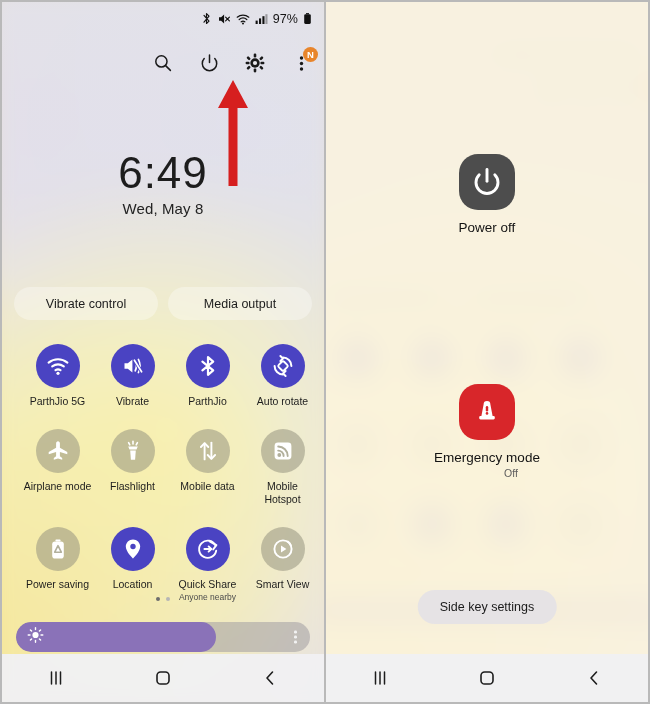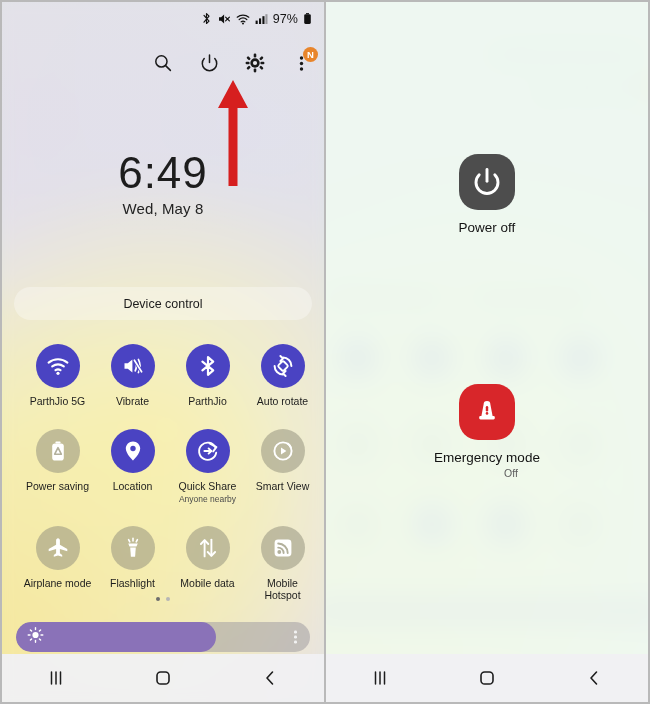--- a/index.html
+++ b/index.html
@@ -1,18 +1,18 @@
 <!DOCTYPE html>
 <html><head>
 <meta charset="utf-8">
 <style>
   * { margin:0; padding:0; box-sizing:border-box; }
   html,body { width:650px; height:704px; background:#ffffff; font-family:"Liberation Sans", sans-serif; }
 
-  .stage { position:relative; width:650px; height:704px; display:flex; background:#86efac; }
+  .stage { position:relative; width:650px; height:704px; display:flex; background:#eab308; }
 
   .phone { position:relative; width:325px; height:704px; overflow:hidden; border:2px solid #b9b9b9; }
   .phone.left  { border-right:1px solid #b9b9b9; }
   .phone.right { border-left:1px solid #b9b9b9; }
 
   
   .wall { position:absolute; inset:0; overflow:hidden; }
   .wall .l1 { position:absolute; inset:-40px;
     background:
       radial-gradient(circle at 8% 88%, rgba(246,232,150,0.95) 0%, rgba(246,235,160,0.7) 22%, rgba(246,238,180,0) 48%),
@@ -183,21 +183,22 @@
         <path d="M18 2 L33 30 L22.5 30 L22.5 108 L13.5 108 L13.5 30 L3 30 Z" fill="#d61f1f"></path>
       </svg>
     </div>
 
     <div class="clock">
       <div class="time">6:49</div>
       <div class="date">Wed, May 8</div>
     </div>
 
     <div class="pillrow">
-      <div class="pill">Device control</div>
+      <div class="pill">Vibrate control</div>
+      <div class="pill">Media output</div>
     </div>
 
     <div class="grid">
 
       <div class="trow">
         <div class="tcell">
           <div class="tcircle on">
             <svg width="24" height="24" viewBox="0 0 24 24">
               <path d="M2.6 8.6 A15 15 0 0 1 21.4 8.6" fill="none" stroke="#fff" stroke-width="2.1" stroke-linecap="round"></path>
               <path d="M6.2 12.4 A10 10 0 0 1 17.8 12.4" fill="none" stroke="#fff" stroke-width="2.1" stroke-linecap="round"></path>
@@ -238,64 +239,20 @@
             </svg>
           </div>
           <div class="tlabel">Auto rotate</div>
         </div>
       </div>
 
       <div class="trow" style="margin-top:16px;">
         <div class="tcell">
           <div class="tcircle off">
             <svg width="24" height="24" viewBox="0 0 24 24">
-              <rect x="9.4" y="2.4" width="5.2" height="2" rx="0.8" fill="#fff"></rect>
-              <rect x="6.2" y="4.4" width="11.6" height="17.2" rx="2.8" fill="#fff"></rect>
-              <path d="M12 8.6 L15.3 15.2 H8.7 Z" fill="none" stroke="#b2b09c" stroke-width="1.6" stroke-linejoin="round"></path>
-            </svg>
-          </div>
-          <div class="tlabel">Power saving</div>
-        </div>
-        <div class="tcell">
-          <div class="tcircle on">
-            <svg width="24" height="24" viewBox="0 0 24 24">
-              <path d="M12 2.4 c-4 0 -7.2 3.2 -7.2 7.2 c0 5.3 7.2 12 7.2 12 s7.2 -6.7 7.2 -12 c0 -4 -3.2 -7.2 -7.2 -7.2 z" fill="#fff"></path>
-              <circle cx="12" cy="9.5" r="2.7" fill="#4a43c2"></circle>
-            </svg>
-          </div>
-          <div class="tlabel">Location</div>
-        </div>
-        <div class="tcell">
-          <div class="tcircle on">
-            <svg width="24" height="24" viewBox="0 0 24 24">
-              <path d="M19.4 8.4 A8.6 8.6 0 1 0 20.2 13.6" fill="none" stroke="#fff" stroke-width="1.9" stroke-linecap="round"></path>
-              <path d="M14 4.6 L20.4 8.2 L17.2 12.4" fill="none" stroke="#fff" stroke-width="1.9" stroke-linejoin="round" stroke-linecap="round"></path>
-              <path d="M8.4 12 H15.2" stroke="#fff" stroke-width="1.9" stroke-linecap="round"></path>
-              <path d="M12.6 9.4 L15.3 12 L12.6 14.6" fill="none" stroke="#fff" stroke-width="1.9" stroke-linejoin="round" stroke-linecap="round"></path>
-            </svg>
-          </div>
-          <div class="tlabel">Quick Share</div>
-          <div class="tsub">Anyone nearby</div>
-        </div>
-        <div class="tcell">
-          <div class="tcircle off">
-            <svg width="24" height="24" viewBox="0 0 24 24">
-              <circle cx="12" cy="12" r="8.6" fill="none" stroke="#fff" stroke-width="1.9"></circle>
-              <path d="M10 8.6 L15.4 12 L10 15.4 Z" fill="#fff"></path>
-              <path d="M16.8 4.6 A9 9 0 0 1 19.8 8.4" fill="none" stroke="#fff" stroke-width="1.9" stroke-linecap="round"></path>
-            </svg>
-          </div>
-          <div class="tlabel">Smart View</div>
-        </div>
-      </div>
-
-      <div class="trow" style="margin-top:16px;">
-        <div class="tcell">
-          <div class="tcircle off">
-            <svg width="24" height="24" viewBox="0 0 24 24">
               <path d="M12 2.2 c1.1 0 1.9 1 1.9 2.2 v4.3 l7.4 4.3 v2.2 l-7.4 -2.3 v4.4 l2.3 1.7 v1.7 L12 19.6 l-4.2 1.1 v-1.7 l2.3 -1.7 v-4.4 L2.7 15.2 v-2.2 l7.4 -4.3 V4.4 c0 -1.2 .8 -2.2 1.9 -2.2 z" fill="#fff"></path>
             </svg>
           </div>
           <div class="tlabel">Airplane mode</div>
         </div>
         <div class="tcell">
           <div class="tcircle off">
             <svg width="24" height="24" viewBox="0 0 24 24">
               <path d="M12 2.4 V5" stroke="#fff" stroke-width="1.6" stroke-linecap="round"></path>
               <path d="M7.6 3.6 L8.8 5.8" stroke="#fff" stroke-width="1.6" stroke-linecap="round"></path>
@@ -320,20 +277,64 @@
         <div class="tcell">
           <div class="tcircle off">
             <svg width="24" height="24" viewBox="0 0 24 24">
               <rect x="3.6" y="3.6" width="16.8" height="16.8" rx="3.4" fill="#fff"></rect>
               <circle cx="8.3" cy="16" r="1.9" fill="#b2b09c"></circle>
               <path d="M7.2 11.6 a5.4 5.4 0 0 1 5.4 5.4" fill="none" stroke="#b2b09c" stroke-width="1.9" stroke-linecap="round"></path>
               <path d="M7.2 7.5 a9.5 9.5 0 0 1 9.5 9.5" fill="none" stroke="#b2b09c" stroke-width="1.9" stroke-linecap="round"></path>
             </svg>
           </div>
           <div class="tlabel">Mobile Hotspot</div>
+        </div>
+      </div>
+
+      <div class="trow" style="margin-top:16px;">
+        <div class="tcell">
+          <div class="tcircle off">
+            <svg width="24" height="24" viewBox="0 0 24 24">
+              <rect x="9.4" y="2.4" width="5.2" height="2" rx="0.8" fill="#fff"></rect>
+              <rect x="6.2" y="4.4" width="11.6" height="17.2" rx="2.8" fill="#fff"></rect>
+              <path d="M12 8.6 L15.3 15.2 H8.7 Z" fill="none" stroke="#b2b09c" stroke-width="1.6" stroke-linejoin="round"></path>
+            </svg>
+          </div>
+          <div class="tlabel">Power saving</div>
+        </div>
+        <div class="tcell">
+          <div class="tcircle on">
+            <svg width="24" height="24" viewBox="0 0 24 24">
+              <path d="M12 2.4 c-4 0 -7.2 3.2 -7.2 7.2 c0 5.3 7.2 12 7.2 12 s7.2 -6.7 7.2 -12 c0 -4 -3.2 -7.2 -7.2 -7.2 z" fill="#fff"></path>
+              <circle cx="12" cy="9.5" r="2.7" fill="#4a43c2"></circle>
+            </svg>
+          </div>
+          <div class="tlabel">Location</div>
+        </div>
+        <div class="tcell">
+          <div class="tcircle on">
+            <svg width="24" height="24" viewBox="0 0 24 24">
+              <path d="M19.4 8.4 A8.6 8.6 0 1 0 20.2 13.6" fill="none" stroke="#fff" stroke-width="1.9" stroke-linecap="round"></path>
+              <path d="M14 4.6 L20.4 8.2 L17.2 12.4" fill="none" stroke="#fff" stroke-width="1.9" stroke-linejoin="round" stroke-linecap="round"></path>
+              <path d="M8.4 12 H15.2" stroke="#fff" stroke-width="1.9" stroke-linecap="round"></path>
+              <path d="M12.6 9.4 L15.3 12 L12.6 14.6" fill="none" stroke="#fff" stroke-width="1.9" stroke-linejoin="round" stroke-linecap="round"></path>
+            </svg>
+          </div>
+          <div class="tlabel">Quick Share</div>
+          <div class="tsub">Anyone nearby</div>
+        </div>
+        <div class="tcell">
+          <div class="tcircle off">
+            <svg width="24" height="24" viewBox="0 0 24 24">
+              <circle cx="12" cy="12" r="8.6" fill="none" stroke="#fff" stroke-width="1.9"></circle>
+              <path d="M10 8.6 L15.4 12 L10 15.4 Z" fill="#fff"></path>
+              <path d="M16.8 4.6 A9 9 0 0 1 19.8 8.4" fill="none" stroke="#fff" stroke-width="1.9" stroke-linecap="round"></path>
+            </svg>
+          </div>
+          <div class="tlabel">Smart View</div>
         </div>
       </div>
     </div>
 
     <div class="dots">
       <span class="dot"></span>
       <span class="dot inactive"></span>
     </div>
 
     <div class="bright">
@@ -434,20 +435,21 @@
             <path d="M11.6 7.4 a3.4 3.4 0 0 1 6.8 0 L20.6 19 H9.4 Z" fill="#fff"></path>
             <rect x="7.2" y="19" width="15.6" height="3.4" rx="1.3" fill="#fff"></rect>
             <rect x="13.8" y="9" width="2.4" height="5.4" rx="1.2" fill="#d8262a"></rect>
             <circle cx="15" cy="16.4" r="1.3" fill="#d8262a"></circle>
           </svg>
         </div>
         <div class="plabel">Emergency mode</div>
         <div class="psub">Off</div>
       </div>
 
+      <div class="sidekey">Side key settings</div>
     </div>
 
     <div class="navbar">
       <div class="navbtn">
         <svg width="20" height="18" viewBox="0 0 20 18">
           <g stroke="#1d1d1d" stroke-width="1.5" stroke-linecap="round">
             <path d="M5.5 3 V15"></path>
               <path d="M10 3 V15"></path>
               <path d="M14.5 3 V15"></path>
           </g>

